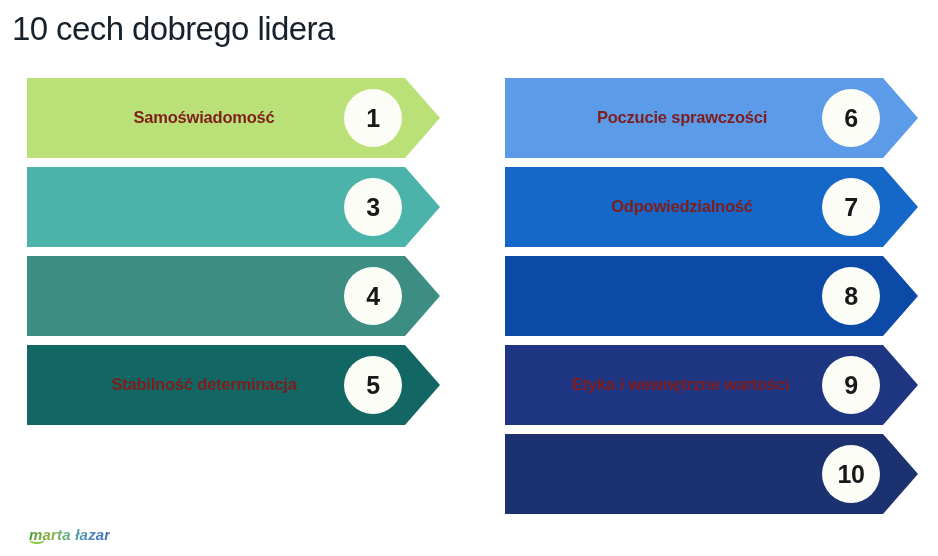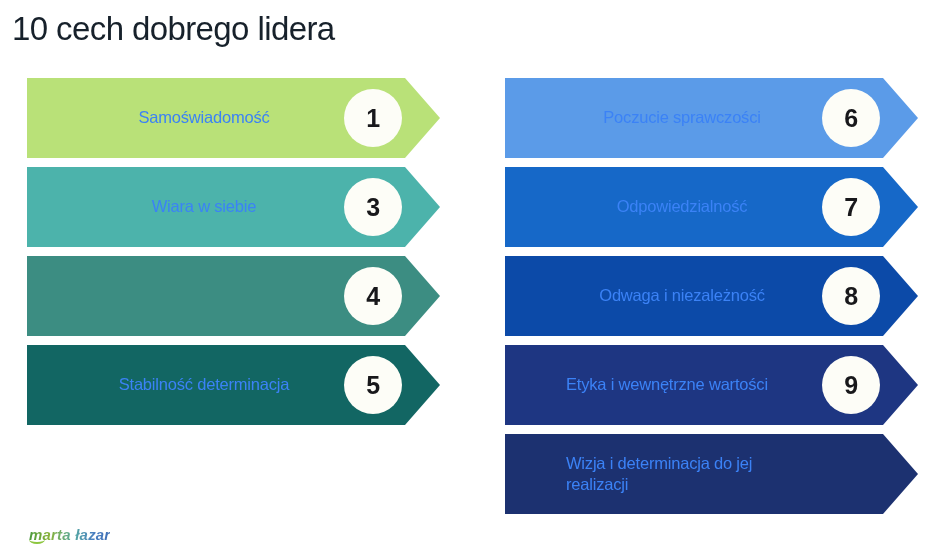--- a/index.html
+++ b/index.html
@@ -61,30 +61,30 @@
   }
 
   .arrow-label {
     position: absolute;
     top: 0;
     left: 38px;
     width: 278px;
     height: 80px;
     display: flex;
     align-items: center;
-    color: #3b82f6;
+    color: #7f1d1d;
     font-size: 16.5px;
-    font-weight: normal;
+    font-weight: bold;
     letter-spacing: -0.2px;
     line-height: 1.28;
     z-index: 2;
     pointer-events: none;
   }
   .arrow-row.single .arrow-label { justify-content: center; }
-  .arrow-row.double .arrow-label { justify-content: flex-start; left: 61px; width: 250px; }
+  .arrow-row.double .arrow-label { justify-content: flex-start; left: 67px; width: 250px; }
 
   .number-badge {
     position: absolute;
     top: 11px;
     left: 317px;
     width: 58px;
     height: 58px;
     border-radius: 50%;
     background: #fdfdf7;
     display: flex;
@@ -131,21 +131,20 @@
   <div class="title">10 cech dobrego lidera</div>
 
   <div class="column left">
       <div class="arrow-row single">
         <div class="arrow-shape" style="background: rgb(185, 225, 120);"></div>
         <div class="arrow-label">Samoświadomość</div>
         <div class="number-badge">1</div>
       </div>
       <div class="arrow-row single">
         <div class="arrow-shape" style="background: rgb(76, 179, 171);"></div>
-        <div class="arrow-label">Wiara w siebie</div>
         <div class="number-badge">3</div>
       </div>
       <div class="arrow-row single">
         <div class="arrow-shape" style="background: rgb(60, 141, 130);"></div>
         <div class="number-badge">4</div>
       </div>
       <div class="arrow-row single">
         <div class="arrow-shape" style="background: rgb(18, 102, 99);"></div>
         <div class="arrow-label">Stabilność determinacja</div>
         <div class="number-badge">5</div>
@@ -157,30 +156,29 @@
         <div class="arrow-label">Poczucie sprawczości</div>
         <div class="number-badge">6</div>
       </div>
       <div class="arrow-row single">
         <div class="arrow-shape" style="background: rgb(22, 104, 200);"></div>
         <div class="arrow-label">Odpowiedzialność</div>
         <div class="number-badge">7</div>
       </div>
       <div class="arrow-row single">
         <div class="arrow-shape" style="background: rgb(12, 74, 168);"></div>
-        <div class="arrow-label">Odwaga i niezależność</div>
         <div class="number-badge">8</div>
       </div>
       <div class="arrow-row double">
         <div class="arrow-shape" style="background: rgb(30, 54, 130);"></div>
         <div class="arrow-label">Etyka i wewnętrzne wartości</div>
         <div class="number-badge">9</div>
       </div>
       <div class="arrow-row double">
         <div class="arrow-shape" style="background: rgb(28, 49, 112);"></div>
-        <div class="arrow-label">Wizja i determinacja do jej realizacji</div>
+        <div class="number-badge">10</div>
       </div>
     </div>
 
   <div class="logo">marta łazar</div>
   <div class="logo-swoosh"></div>
 
 </div>
 
 </body></html>

